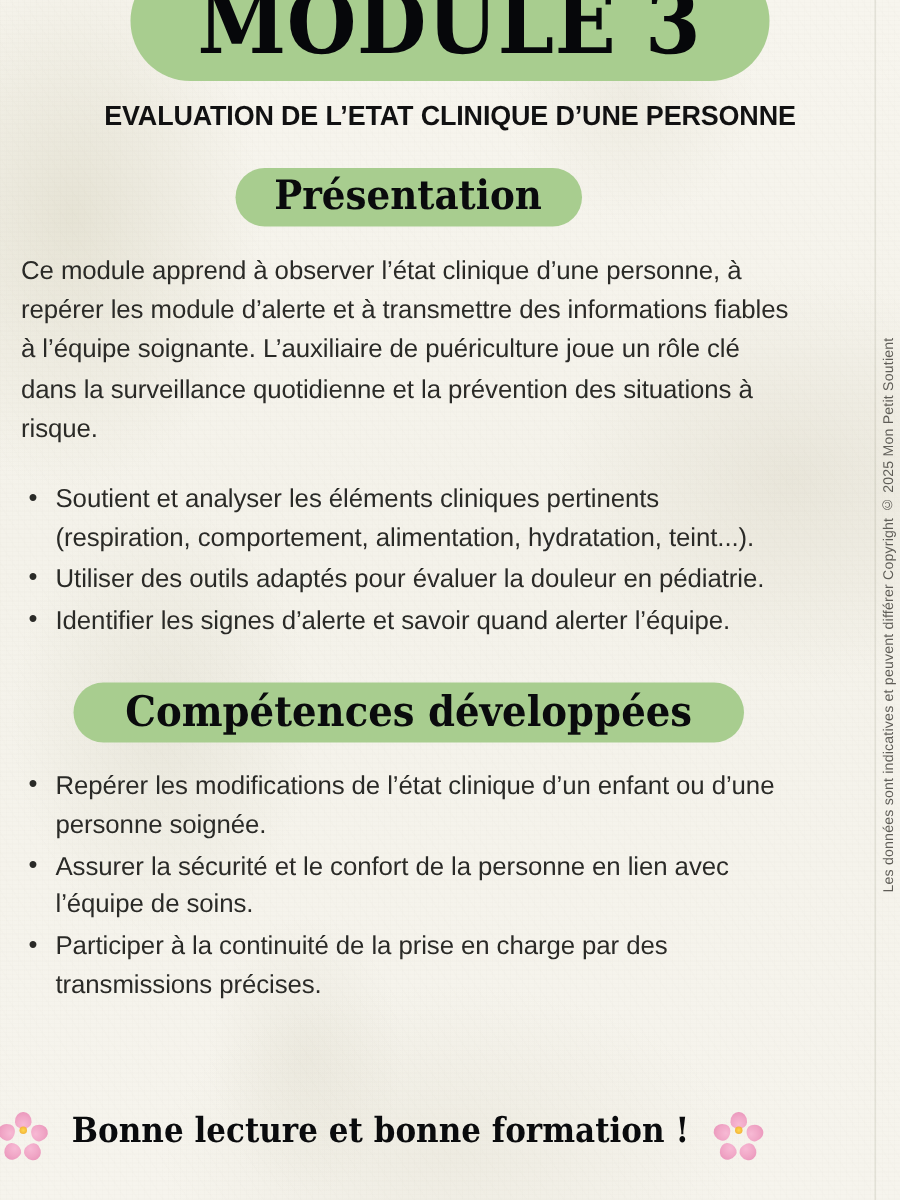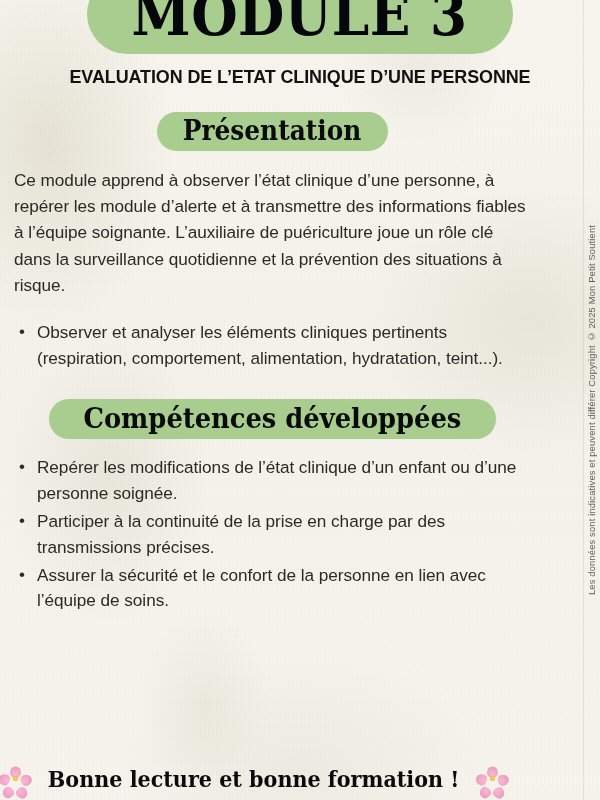--- a/index.html
+++ b/index.html
@@ -166,21 +166,21 @@
   
   .section-presentation { margin-top: 0; }
   .section-objectifs    { margin-top: 22px; }
   .section-competences  { margin-top: 28px; }
   .section-competences .section-head .pill-text { font-size: 28px; }
 
   
   .footer {
     position: absolute;
     left: 0;
-    bottom: 8px;
+    bottom: 33px;
     width: 508px;
     text-align: center;
   }
   .footer-text {
     display: inline-block;
     font-family: "DejaVu Serif", "Liberation Serif", serif;
     font-weight: 700;
     font-size: 23px;
     color: #0a0b0d;
     transform: scaleX(0.9);
@@ -266,34 +266,36 @@
       <div class="section-head">
         <span class="pill">
           <span class="pill-text">Présentation</span>
         </span>
       </div>
       <p class="body-text">Ce module apprend à observer l’état clinique d’une personne, à repérer les module d’alerte et à transmettre des informations fiables à l’équipe soignante. L’auxiliaire de puériculture joue un rôle clé dans la surveillance quotidienne et la prévention des situations à risque.</p>
     </div>
 
     <div class="section section-objectifs">
       <ul class="bullets">
-        <li>Observer et analyser les éléments cliniques pertinents (respiration, comportement, alimentation, hydratation, teint...).</li>
+        <li>Soutient et analyser les éléments cliniques pertinents (respiration, comportement, alimentation, hydratation, teint...).</li>
+        <li>Utiliser des outils adaptés pour évaluer la douleur en pédiatrie.</li>
+        <li>Identifier les signes d’alerte et savoir quand alerter l’équipe.</li>
       </ul>
     </div>
 
     <div class="section section-competences">
       <div class="section-head">
         <span class="pill">
           <span class="pill-text">Compétences développées</span>
         </span>
       </div>
       <ul class="bullets">
         <li>Repérer les modifications de l’état clinique d’un enfant ou d’une personne soignée.</li>
+        <li>Assurer la sécurité et le confort de la personne en lien avec l’équipe de soins.</li>
         <li>Participer à la continuité de la prise en charge par des transmissions précises.</li>
-        <li>Assurer la sécurité et le confort de la personne en lien avec l’équipe de soins.</li>
       </ul>
     </div>
 
   </div>
 
   <div class="footer">
     <span class="flower">
       <i></i><i></i><i></i><i></i><i></i><b></b>
     </span><span class="footer-text">Bonne lecture et bonne formation !</span><span class="flower">
       <i></i><i></i><i></i><i></i><i></i><b></b>

